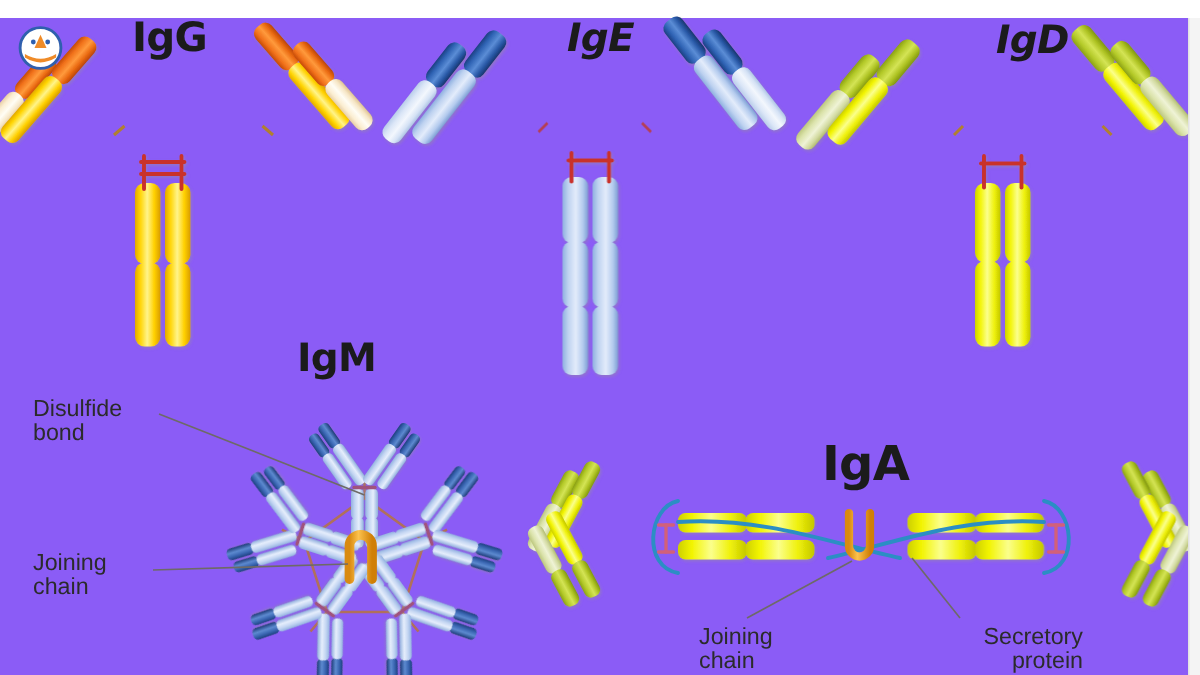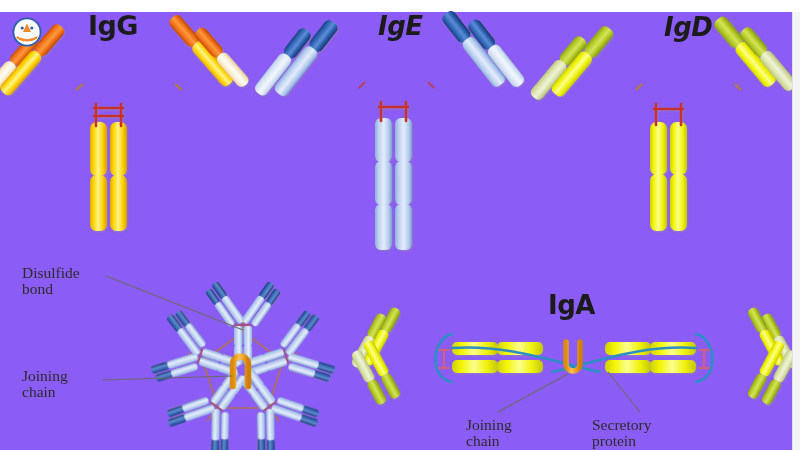--- a/index.html
+++ b/index.html
@@ -21,28 +21,28 @@
   .title{
     position:absolute;
     font-family:"DejaVu Sans","Liberation Sans",sans-serif;
     font-weight:bold;
     color:#1b1b1b;
     letter-spacing:-0.5px;
     white-space:nowrap;
   }
   .lbl{
     position:absolute;
-    font-family:Liberation Serif, serif;
+    font-family:Liberation Sans, sans-serif;
     font-size:15.5px;
     font-weight:400;
     color:#2b2b2b;
     line-height:1.04;
     white-space:pre-line;
   }
-  .lbl.center{text-align:left;}
+  .lbl.center{text-align:right;}
   svg{position:absolute;left:0;top:0;overflow:visible;}
   .logo{
     position:absolute;left:11px;top:4px;width:32px;height:32px;
   }
 </style>
 </head>
 <body>
 
 <div id="canvas">
 
@@ -463,21 +463,22 @@
     <circle cx="20" cy="20" r="17" fill="#ffffff" stroke="#2f5fae" stroke-width="2.4"></circle>
     <path d="M7 25 Q20 33 33 25 L33 28 Q20 36 7 28 Z" fill="#ef8b28"></path>
     <path d="M20 9 L25 20 L15 20 Z" fill="#ef8b28"></path>
     <circle cx="14" cy="15" r="2" fill="#2f5fae"></circle>
     <circle cx="26" cy="15" r="2" fill="#2f5fae"></circle>
   </svg>
 
   <div class="title" style="left:88px;top:-2px;font-size:27px;">IgG</div>
   <div class="title" style="left:378px;top:-1px;font-size:26px;font-style:italic;">IgE</div>
   <div class="title" style="left:664px;top:0px;font-size:26px;font-style:italic;">IgD</div>
-  <div class="title" style="left:548px;top:278px;font-size:26px;">IgA</div>
+  <div class="title" style="left:198px;top:212px;font-size:26px;">IgM</div>
+  <div class="title" style="left:548px;top:278px;font-size:32px;">IgA</div>
 
   <div class="lbl" style="left:22px;top:253px;">Disulfide
 bond</div>
 
   <div class="lbl" style="left:22px;top:356px;">Joining
 chain</div>
 
   <div class="lbl" style="left:466px;top:405px;">Joining
 chain</div>
 

